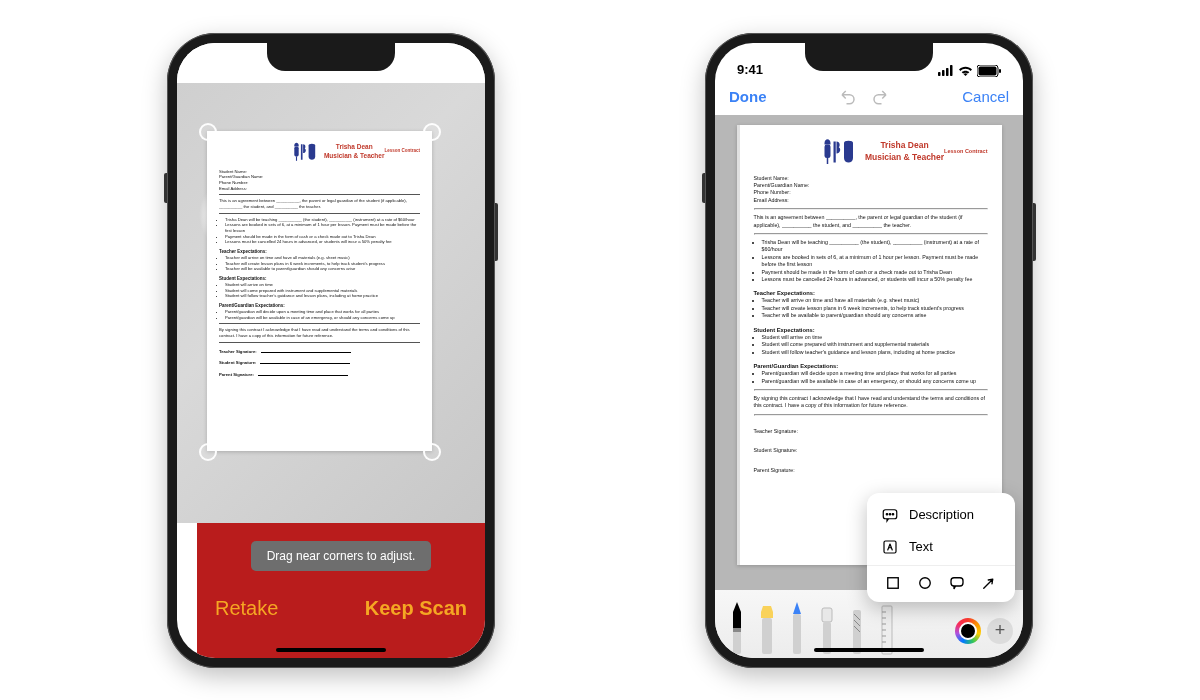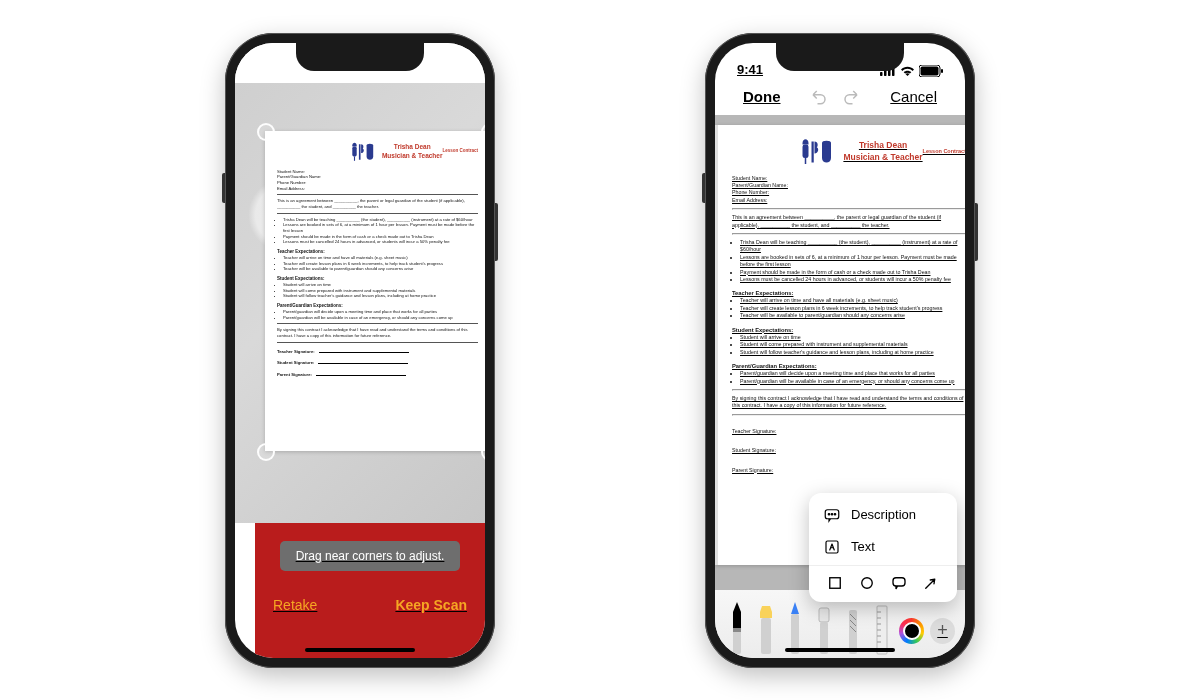--- a/index.html
+++ b/index.html
@@ -7,28 +7,27 @@
     font-family: -apple-system, BlinkMacSystemFont, "Segoe UI", Helvetica, Arial, sans-serif;
     background: #ffffff;
     width: 1200px;
     height: 700px;
     display: flex;
     align-items: center;
     justify-content: center;
     gap: 210px;
   }
   .phone {
-    width: 270px;
+    width: 328px;
     height: 635px;
     background: #1a1a1a;
     border-radius: 48px;
     padding: 10px;
     position: relative;
     box-shadow: 0 0 0 1px #555 inset, 0 8px 24px rgba(0,0,0,0.25);
-    text-decoration: underline;
   }
   .phone::before {
     content: "";
     position: absolute;
     left: -3px; top: 140px; width: 3px; height: 30px;
     background: #333; border-radius: 2px 0 0 2px;
   }
   .phone::after {
     content: "";
     position: absolute;
@@ -119,39 +118,39 @@
     font-size: 12px;
     padding: 8px 16px;
     border-radius: 5px;
     text-align: center;
     width: fit-content;
   }
   .scan-actions {
     display: flex;
     justify-content: space-between;
     margin-top: 26px;
-    font-size: 14px;
+    font-size: 20px;
     color: #f5a623;
   }
   .scan-actions .keep { font-weight: 600; }
 
   
   .status-bar {
     height: 36px;
     display: flex; align-items: flex-end; justify-content: space-between;
     padding: 0 22px 2px;
     font-size: 13px; font-weight: 700;
   }
   .status-icons { display: flex; gap: 4px; align-items: center; }
   .nav-bar {
     height: 36px;
     display: flex; align-items: center; justify-content: space-between;
-    padding: 0 28px;
+    padding: 0 14px;
     font-size: 15px;
-    color: #000000;
+    color: #3b82f6;
   }
   .nav-center { display: flex; gap: 14px; color: #bbb; }
   .nav-center svg { width: 18px; height: 18px; }
 
   .markup-viewport {
     height: 475px;
     background: #b7b7b7;
     padding: 10px 0;
     position: relative;
   }

